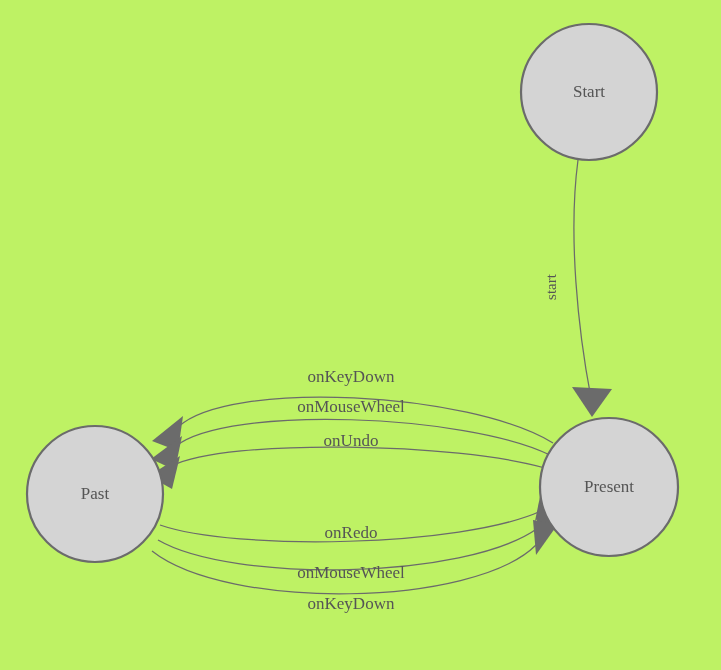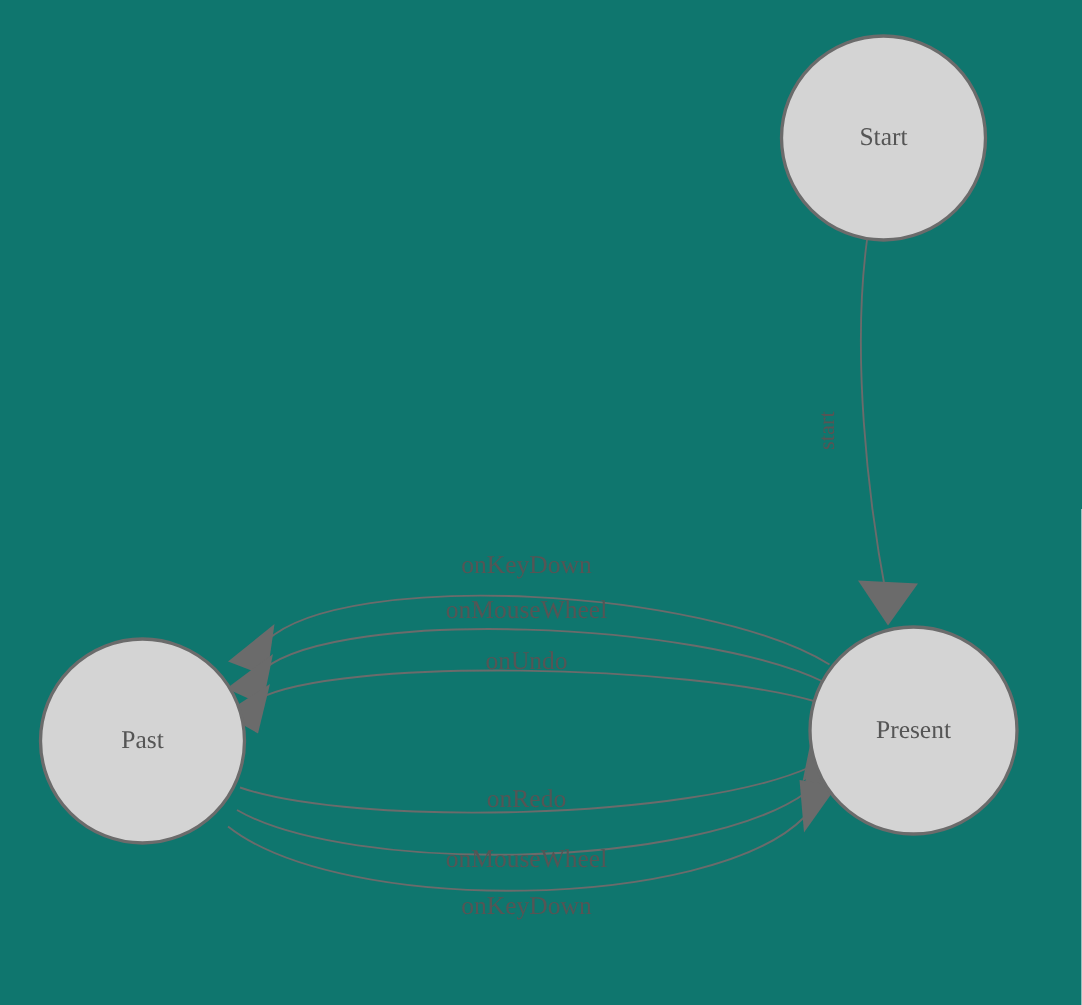--- a/index.html
+++ b/index.html
@@ -8,21 +8,21 @@
     padding: 0;
     background: #ffffff;
   }
   body {
     font-family: "Liberation Serif", "DejaVu Serif", serif;
   }
   #diagram-canvas {
     position: relative;
     width: 721px;
     height: 670px;
-    background: #0f766e;
+    background: #bef264;
     overflow: hidden;
   }
   #diagram-svg {
     position: absolute;
     top: 0;
     left: 0;
     width: 721px;
     height: 670px;
   }
   .node-circle {

